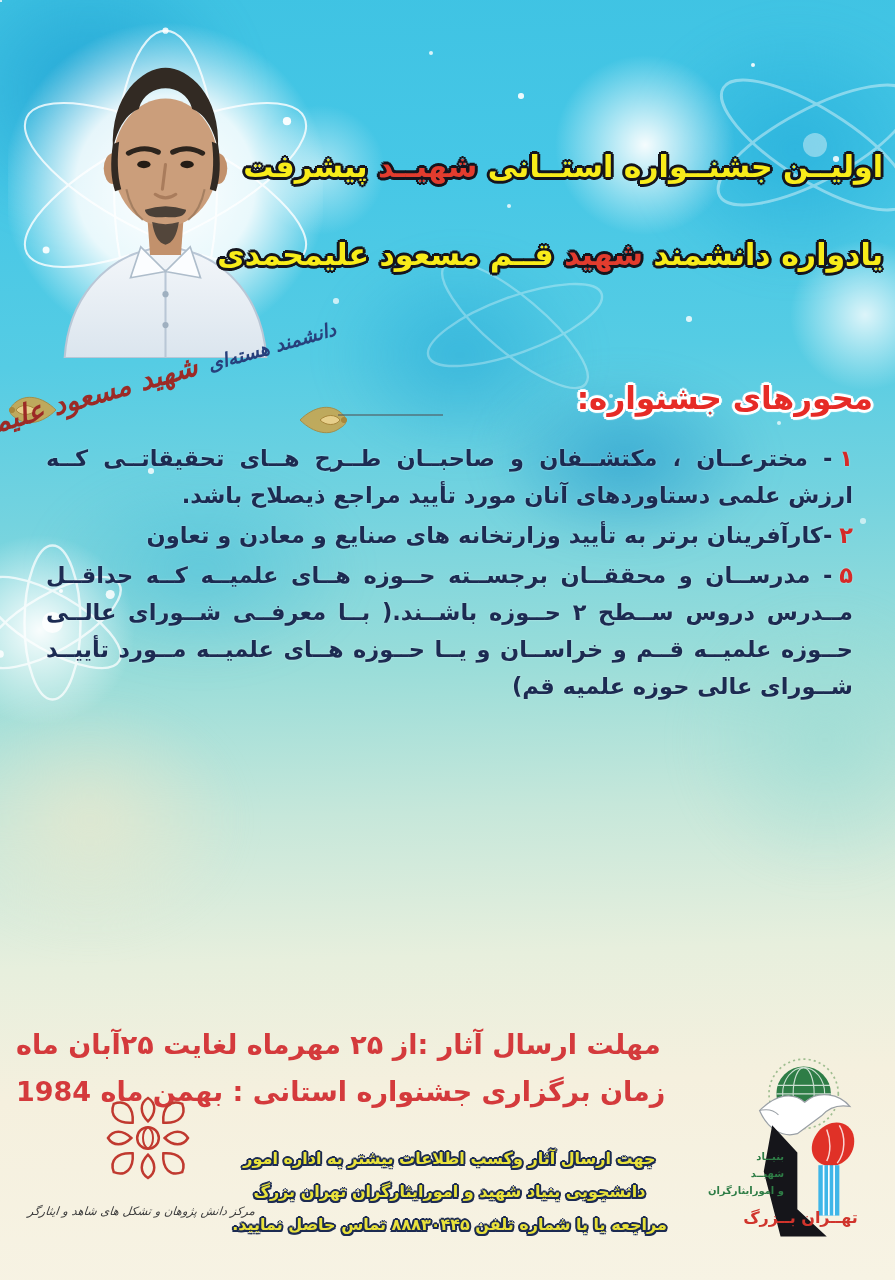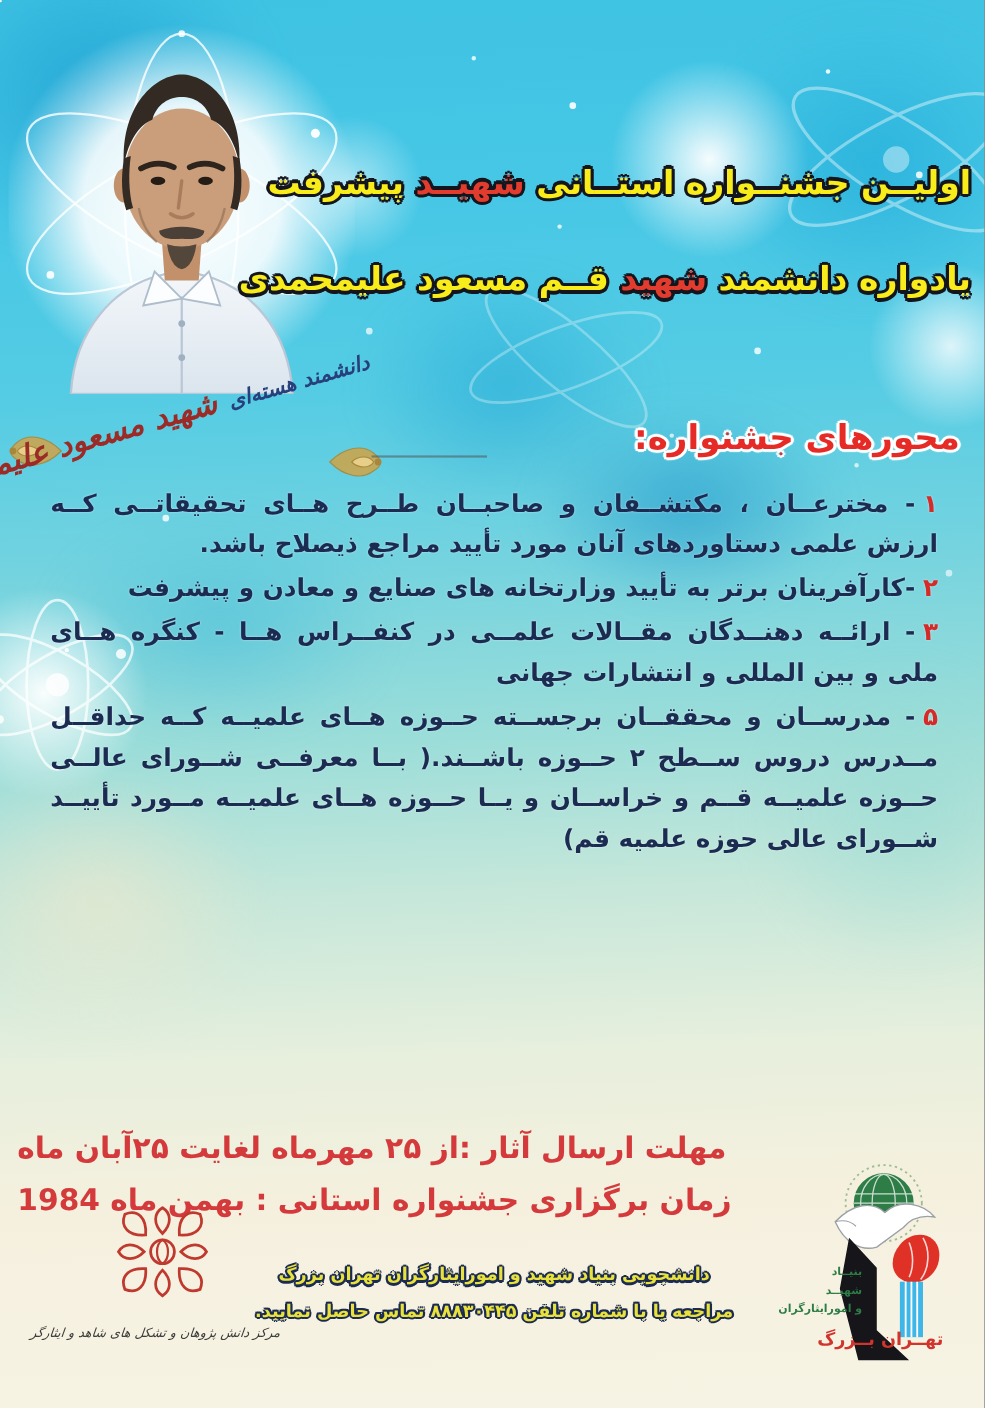--- a/index.html
+++ b/index.html
@@ -215,22 +215,21 @@
   <div class="sig-line"></div>
   <div class="signature">
     <span class="sig-blue">دانشمند هسته‌ای</span>
     <span class="sig-red">شهید مسعود علیمحمدی</span>
   </div>
 
   <div class="section-header">محورهای جشنواره:</div>
 
   <ol class="topics">
     <li class="topic"><span class="num">۱</span><span>- مخترعــان ، مکتشــفان و صاحبــان طــرح هــای تحقیقاتــی کــه ارزش علمی دستاوردهای آنان مورد تأیید مراجع ذیصلاح باشد.</span></li>
-    <li class="topic"><span class="num">۲</span><span>-کارآفرینان برتر به تأیید وزارتخانه های صنایع و معادن و پیشرفت</span></li>
-    <li class="topic"><span class="num">۳</span><span>- ارائــه دهنــدگان مقــالات علمــی در کنفــراس هــا - کنگره هــای ملی و بین المللی و انتشارات جهانی</span></li>
+    <li class="topic"><span class="num">۲</span><span>-کارآفرینان برتر به تأیید وزارتخانه های صنایع و معادن و تعاون</span></li>
     <li class="topic"><span class="num">۵</span><span>- مدرســان و محققــان برجســته حــوزه هــای علمیــه کــه حداقــل مــدرس دروس ســطح ۲ حــوزه باشــند.( بــا معرفــی شــورای عالــی حــوزه علمیــه قــم و خراســان و یــا حــوزه هــای علمیــه مــورد تأییــد شــورای عالی حوزه علمیه قم)</span></li>
   </ol>
 
   <div class="deadline">
     <div>مهلت ارسال آثار :از ۲۵ مهرماه لغایت ۲۵آبان ماه</div>
     <div>زمان برگزاری جشنواره استانی : بهمن ماه 1984</div>
   </div>
 
   <div class="left-logo">
     <svg width="100" height="100" viewBox="0 0 120 120">
@@ -275,17 +274,18 @@
     </svg>
     <div class="rl-text">
       <div>بنیــاد</div>
       <div>شهیــد</div>
       <div>و امورایثارگران</div>
     </div>
     <div class="rl-city">تهــران بــزرگ</div>
   </div>
 
   <div class="contact">
+    <div>جهت ارسال آثار وکسب اطلاعات بیشتر به اداره امور</div>
     <div>دانشجویی بنیاد شهید و امورایثارگران تهران بزرگ</div>
     <div>مراجعه یا با شماره تلفن ۸۸۸۳۰۴۴۵ تماس حاصل نمایید.</div>
   </div>
 
 </div>
 
 </body></html>

